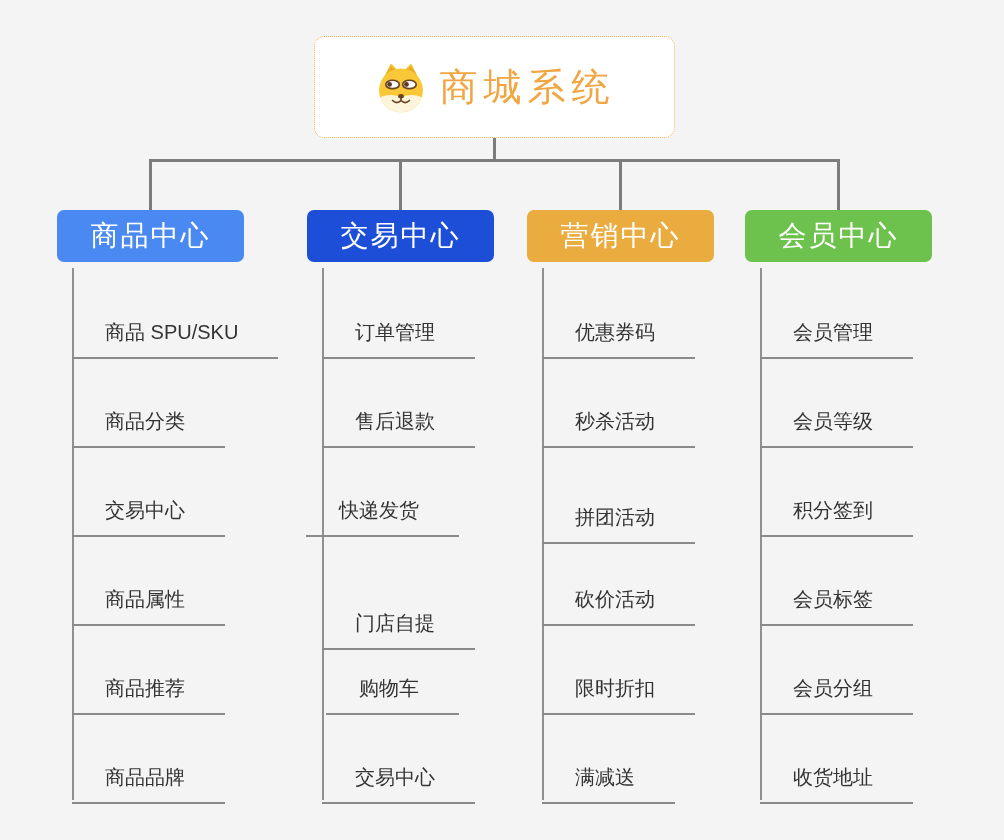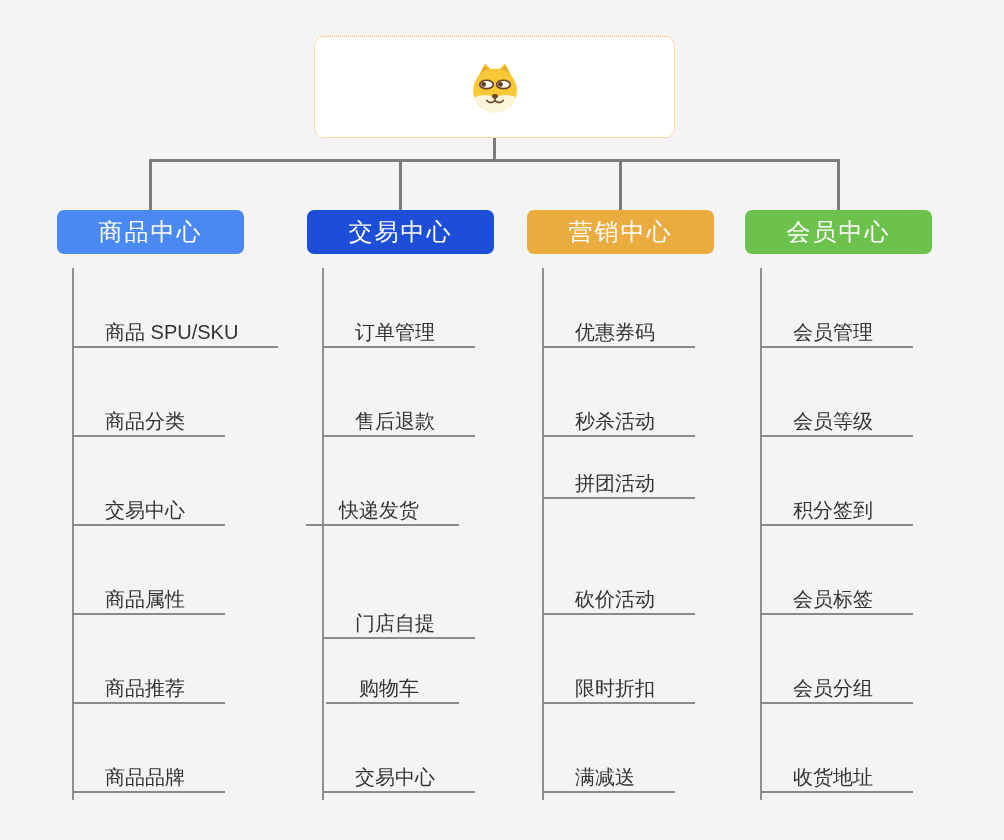--- a/index.html
+++ b/index.html
@@ -40,44 +40,44 @@
   
   .conn { position: absolute; background: #7c7c7c; }
   .conn-stub  { left: 493px; top: 138px; width: 3px; height: 23px; }
   .conn-hline { left: 149px; top: 159px; width: 691px; height: 3px; }
   .conn-drop  { top: 160px; width: 3px; height: 50px; }
 
   
   .branch-box {
     position: absolute;
     top: 210px;
-    width: 187px; height: 44px;
+    width: 187px; height: 52px;
     border-radius: 7px;
     display: flex;
     align-items: center;
     justify-content: center;
     color: #ffffff;
-    font-size: 24px;
+    font-size: 28px;
     letter-spacing: 2px;
     white-space: nowrap;
   }
 
   
   .spine {
     position: absolute;
     top: 268px;
     width: 2px; height: 532px;
     background: #909090;
   }
   .leaf {
     position: absolute;
     font-size: 20px;
     line-height: 27px;
     color: #333333;
-    padding: 0 40px 0 33px;
+    padding: 0 40px 11px 33px;
     border-bottom: 2px solid #8a8a8a;
     white-space: nowrap;
     cursor: default;
   }
 </style>
 </head>
 <body>
 
 <div class="canvas">
 
@@ -96,20 +96,21 @@
       <path d="M4 46 Q16 38 32 44 Q48 38 60 46 L60 64 L4 64 Z" fill="#fdf4dc" clip-path="url(#faceclip)"></path>
 
       <ellipse cx="22" cy="29" rx="8" ry="5" fill="#ffffff" stroke="#6b4423" stroke-width="2"></ellipse>
       <ellipse cx="42" cy="29" rx="8" ry="5" fill="#ffffff" stroke="#6b4423" stroke-width="2"></ellipse>
       <circle cx="18.5" cy="29" r="2.8" fill="#5c3a1e"></circle>
       <circle cx="38.5" cy="29" r="2.8" fill="#5c3a1e"></circle>
 
       <ellipse cx="32" cy="43" rx="3.4" ry="2.6" fill="#6b4423"></ellipse>
       <path d="M32 43 L32 48 M22 48 Q27 53 32 48 Q37 53 42 48" fill="none" stroke="#6b4423" stroke-width="2" stroke-linecap="round"></path>
     </svg>
+    <span class="root-title">商城系统</span>
   </div>
 
   <div class="conn conn-stub"></div>
   <div class="conn conn-hline"></div>
 
   <div id="branch-layer">
       <div class="conn conn-drop" style="left: 149px;"></div>
       <div class="branch-box" style="left: 57px; background: rgb(74, 137, 242);">商品中心</div>
       <div class="spine" style="left: 72px;"></div>
       <div class="leaf" style="left: 72px; top: 319px;">商品 SPU/SKU</div>
@@ -125,21 +126,21 @@
       <div class="leaf" style="left: 322px; top: 408px;">售后退款</div>
       <div class="leaf" style="left: 306px; top: 497px;">快递发货</div>
       <div class="leaf" style="left: 322px; top: 586px; margin-top: 24px;">门店自提</div>
       <div class="leaf" style="left: 326px; top: 675px;">购物车</div>
       <div class="leaf" style="left: 322px; top: 764px;">交易中心</div>
       <div class="conn conn-drop" style="left: 619px;"></div>
       <div class="branch-box" style="left: 527px; background: rgb(234, 171, 63);">营销中心</div>
       <div class="spine" style="left: 542px;"></div>
       <div class="leaf" style="left: 542px; top: 319px;">优惠券码</div>
       <div class="leaf" style="left: 542px; top: 408px;">秒杀活动</div>
-      <div class="leaf" style="left: 542px; top: 470px;">拼团活动</div>
+      <div class="leaf" style="left: 542px; top: 504px;">拼团活动</div>
       <div class="leaf" style="left: 542px; top: 586px;">砍价活动</div>
       <div class="leaf" style="left: 542px; top: 675px;">限时折扣</div>
       <div class="leaf" style="left: 542px; top: 764px;">满减送</div>
       <div class="conn conn-drop" style="left: 837px;"></div>
       <div class="branch-box" style="left: 745px; background: rgb(109, 193, 77);">会员中心</div>
       <div class="spine" style="left: 760px;"></div>
       <div class="leaf" style="left: 760px; top: 319px;">会员管理</div>
       <div class="leaf" style="left: 760px; top: 408px;">会员等级</div>
       <div class="leaf" style="left: 760px; top: 497px;">积分签到</div>
       <div class="leaf" style="left: 760px; top: 586px;">会员标签</div>

